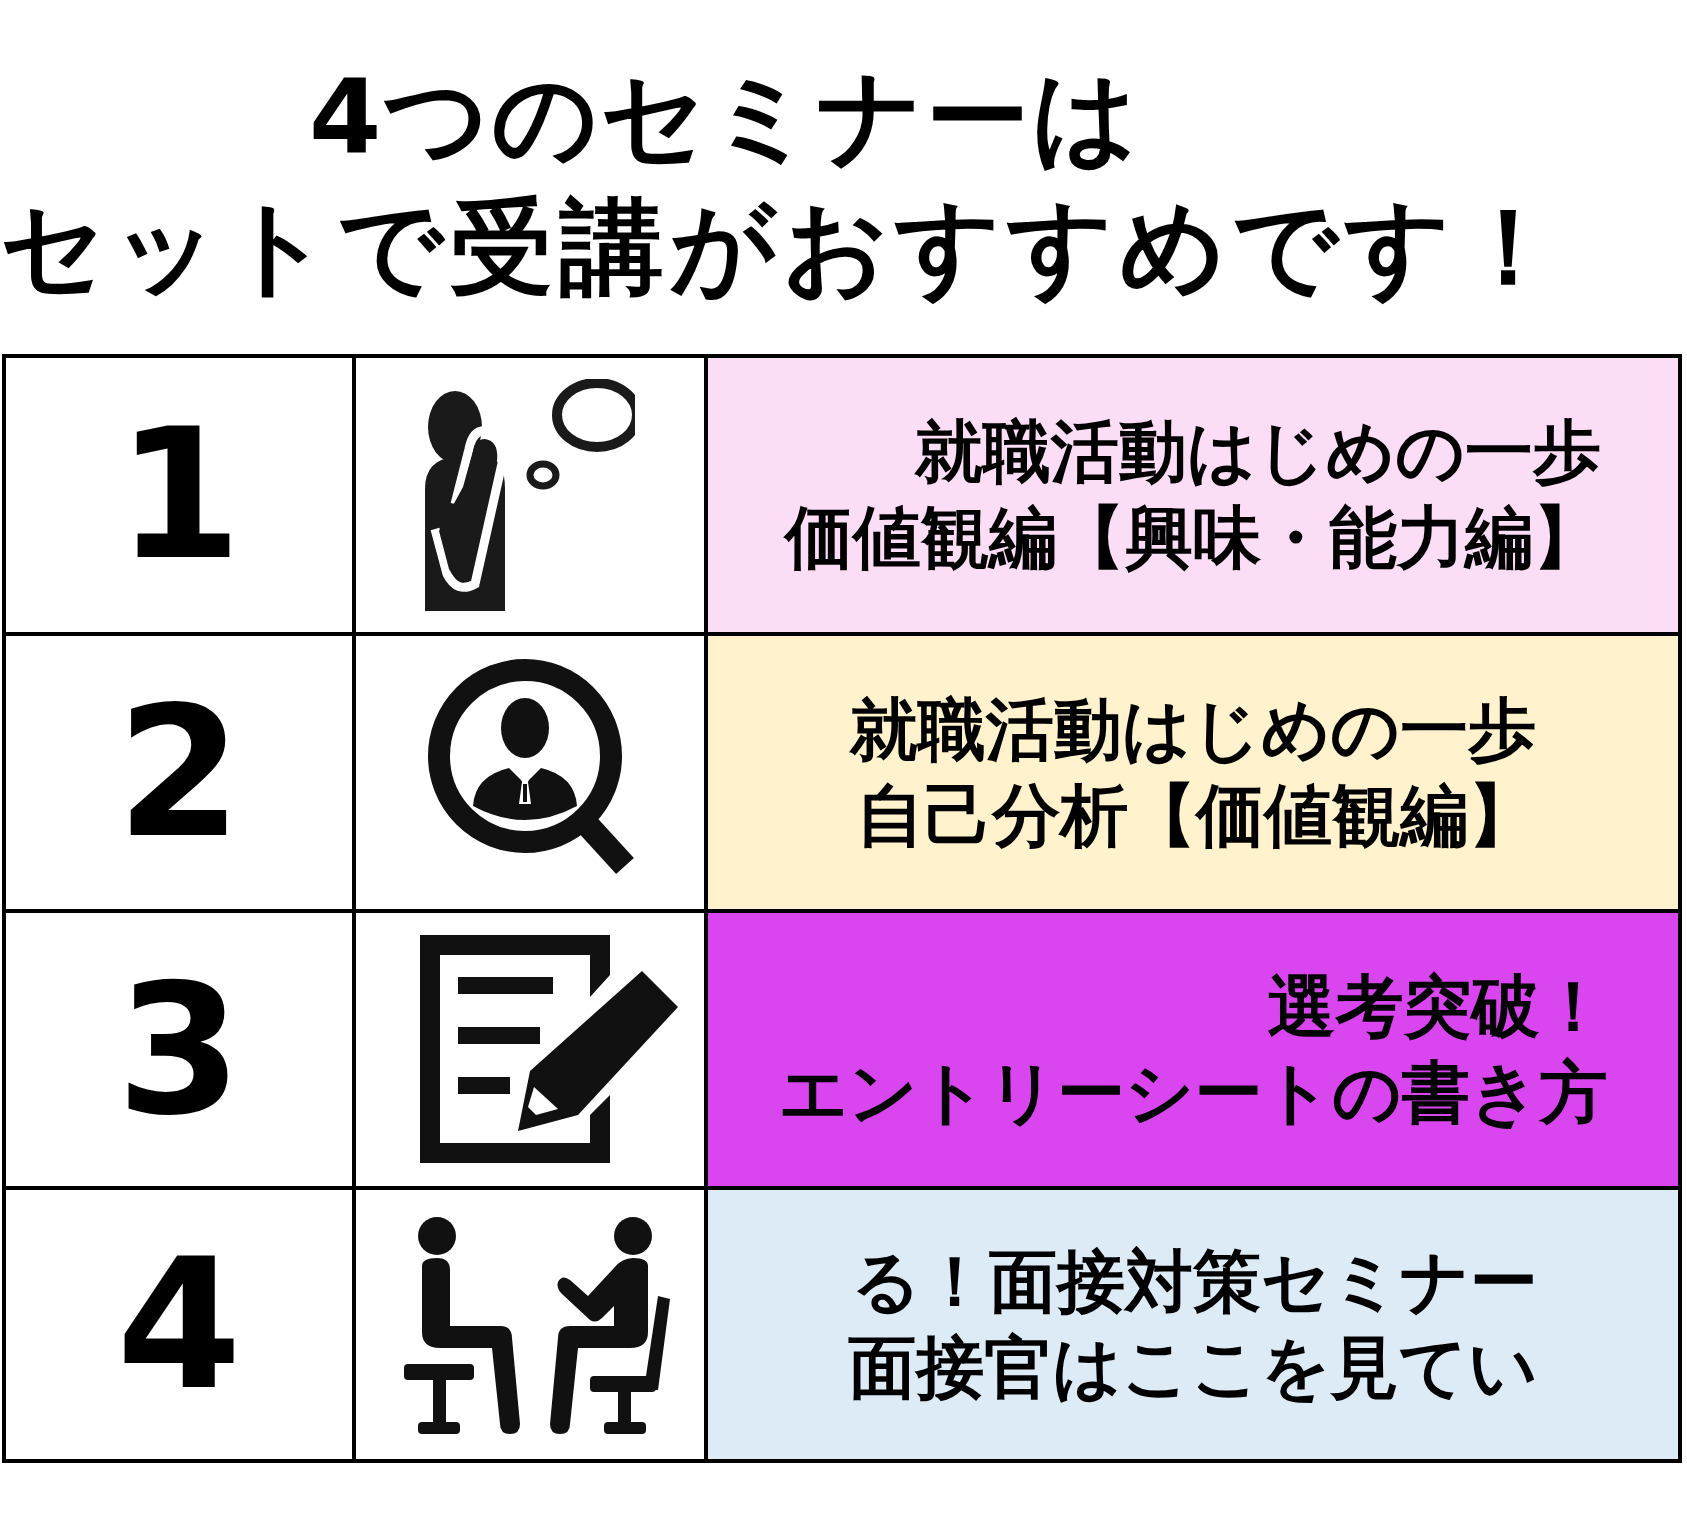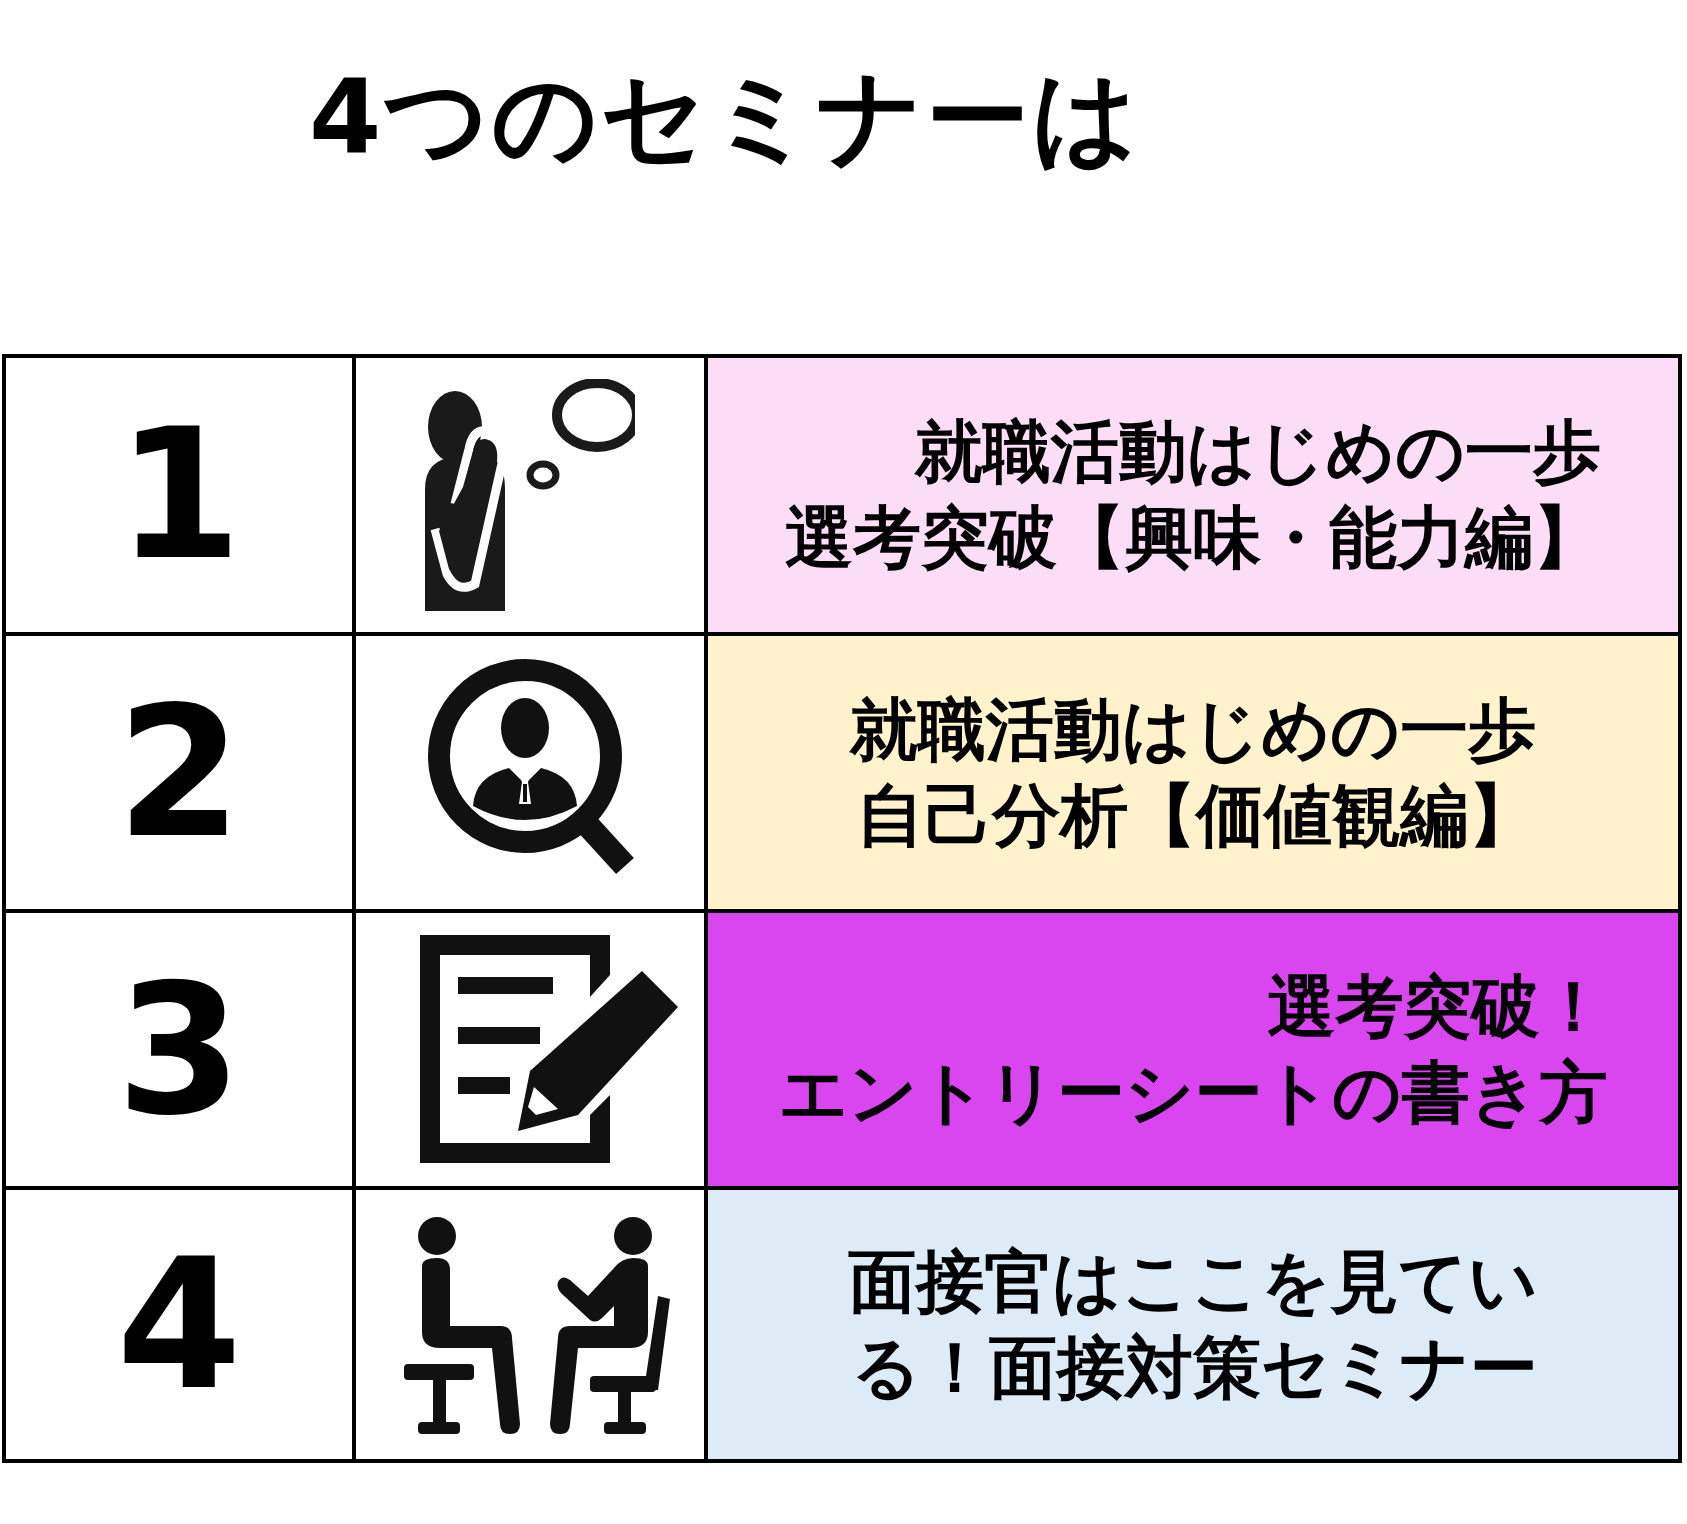--- a/index.html
+++ b/index.html
@@ -67,20 +67,21 @@
     }
     .desc span { display: block; }
     .icon svg { display: block; }
     .row { display: contents; }
   </style>
 </head>
 <body>
 
 <div class="title">
   <span class="line">4つのセミナーは</span>
+  <span class="line line2">セットで受講がおすすめです！</span>
 </div>
 
 <div class="table">
 
   <div class="row">
     <div class="cell">
       <span class="num">1</span>
     </div>
     <div class="cell icon">
       <span>
@@ -90,21 +91,21 @@
           <path d="M10 150 L22 195 Q32 215 50 205 L78 80 Q80 55 62 52 Q48 50 44 70 L30 125" fill="none" stroke="#fff" stroke-width="9" stroke-linecap="butt"></path>
           <path d="M14 152 L24 190 Q32 206 46 198 L72 82 Q74 62 60 60 Q50 60 48 72 L38 108 Z" fill="#1a1a1a"></path>
           <ellipse cx="172" cy="36" rx="40" ry="32" fill="none" stroke="#1a1a1a" stroke-width="10"></ellipse>
           <ellipse cx="118" cy="96" rx="13" ry="11" fill="none" stroke="#1a1a1a" stroke-width="7"></ellipse>
         </svg>
       </span>
     </div>
     <div class="cell last-col" style="background:#FCDDF6">
       <div class="desc">
         <span>就職活動はじめの一歩</span>
-        <span>選考突破【興味・能力編】</span>
+        <span>価値観編【興味・能力編】</span>
       </div>
     </div>
   </div>
 
   <div class="row">
     <div class="cell">
       <span class="num">2</span>
     </div>
     <div class="cell icon">
       <span>
@@ -168,19 +169,19 @@
           <path d="M248 52 Q248 44 233 44 Q222 44 214 54 L188 82 L170 66 Q162 60 158 68 Q156 74 162 80 L190 106 Q196 110 202 104 L214 92 L214 112 L170 112 Q158 112 158 124 L150 210 Q150 220 160 220 Q170 220 170 210 L178 134 L230 134 Q248 134 248 118 Z" fill="#111"></path>
           <path d="M258 82 L270 85 L258 176 L218 176 L218 162 L246 162 Z" fill="#111"></path>
           <rect x="190" y="162" width="66" height="16" rx="4" fill="#111"></rect>
           <rect x="218" y="170" width="13" height="46" fill="#111"></rect>
           <rect x="204" y="208" width="42" height="12" rx="4" fill="#111"></rect>
         </svg>
       </span>
     </div>
     <div class="cell last-col" style="background:#DDEBF7;border-bottom:none">
       <div class="desc">
+        <span>る！面接対策セミナー</span>
         <span>面接官はここを見てい</span>
-        <span>る！面接対策セミナー</span>
       </div>
     </div>
   </div>
 
 </div>
 
 </body></html>

